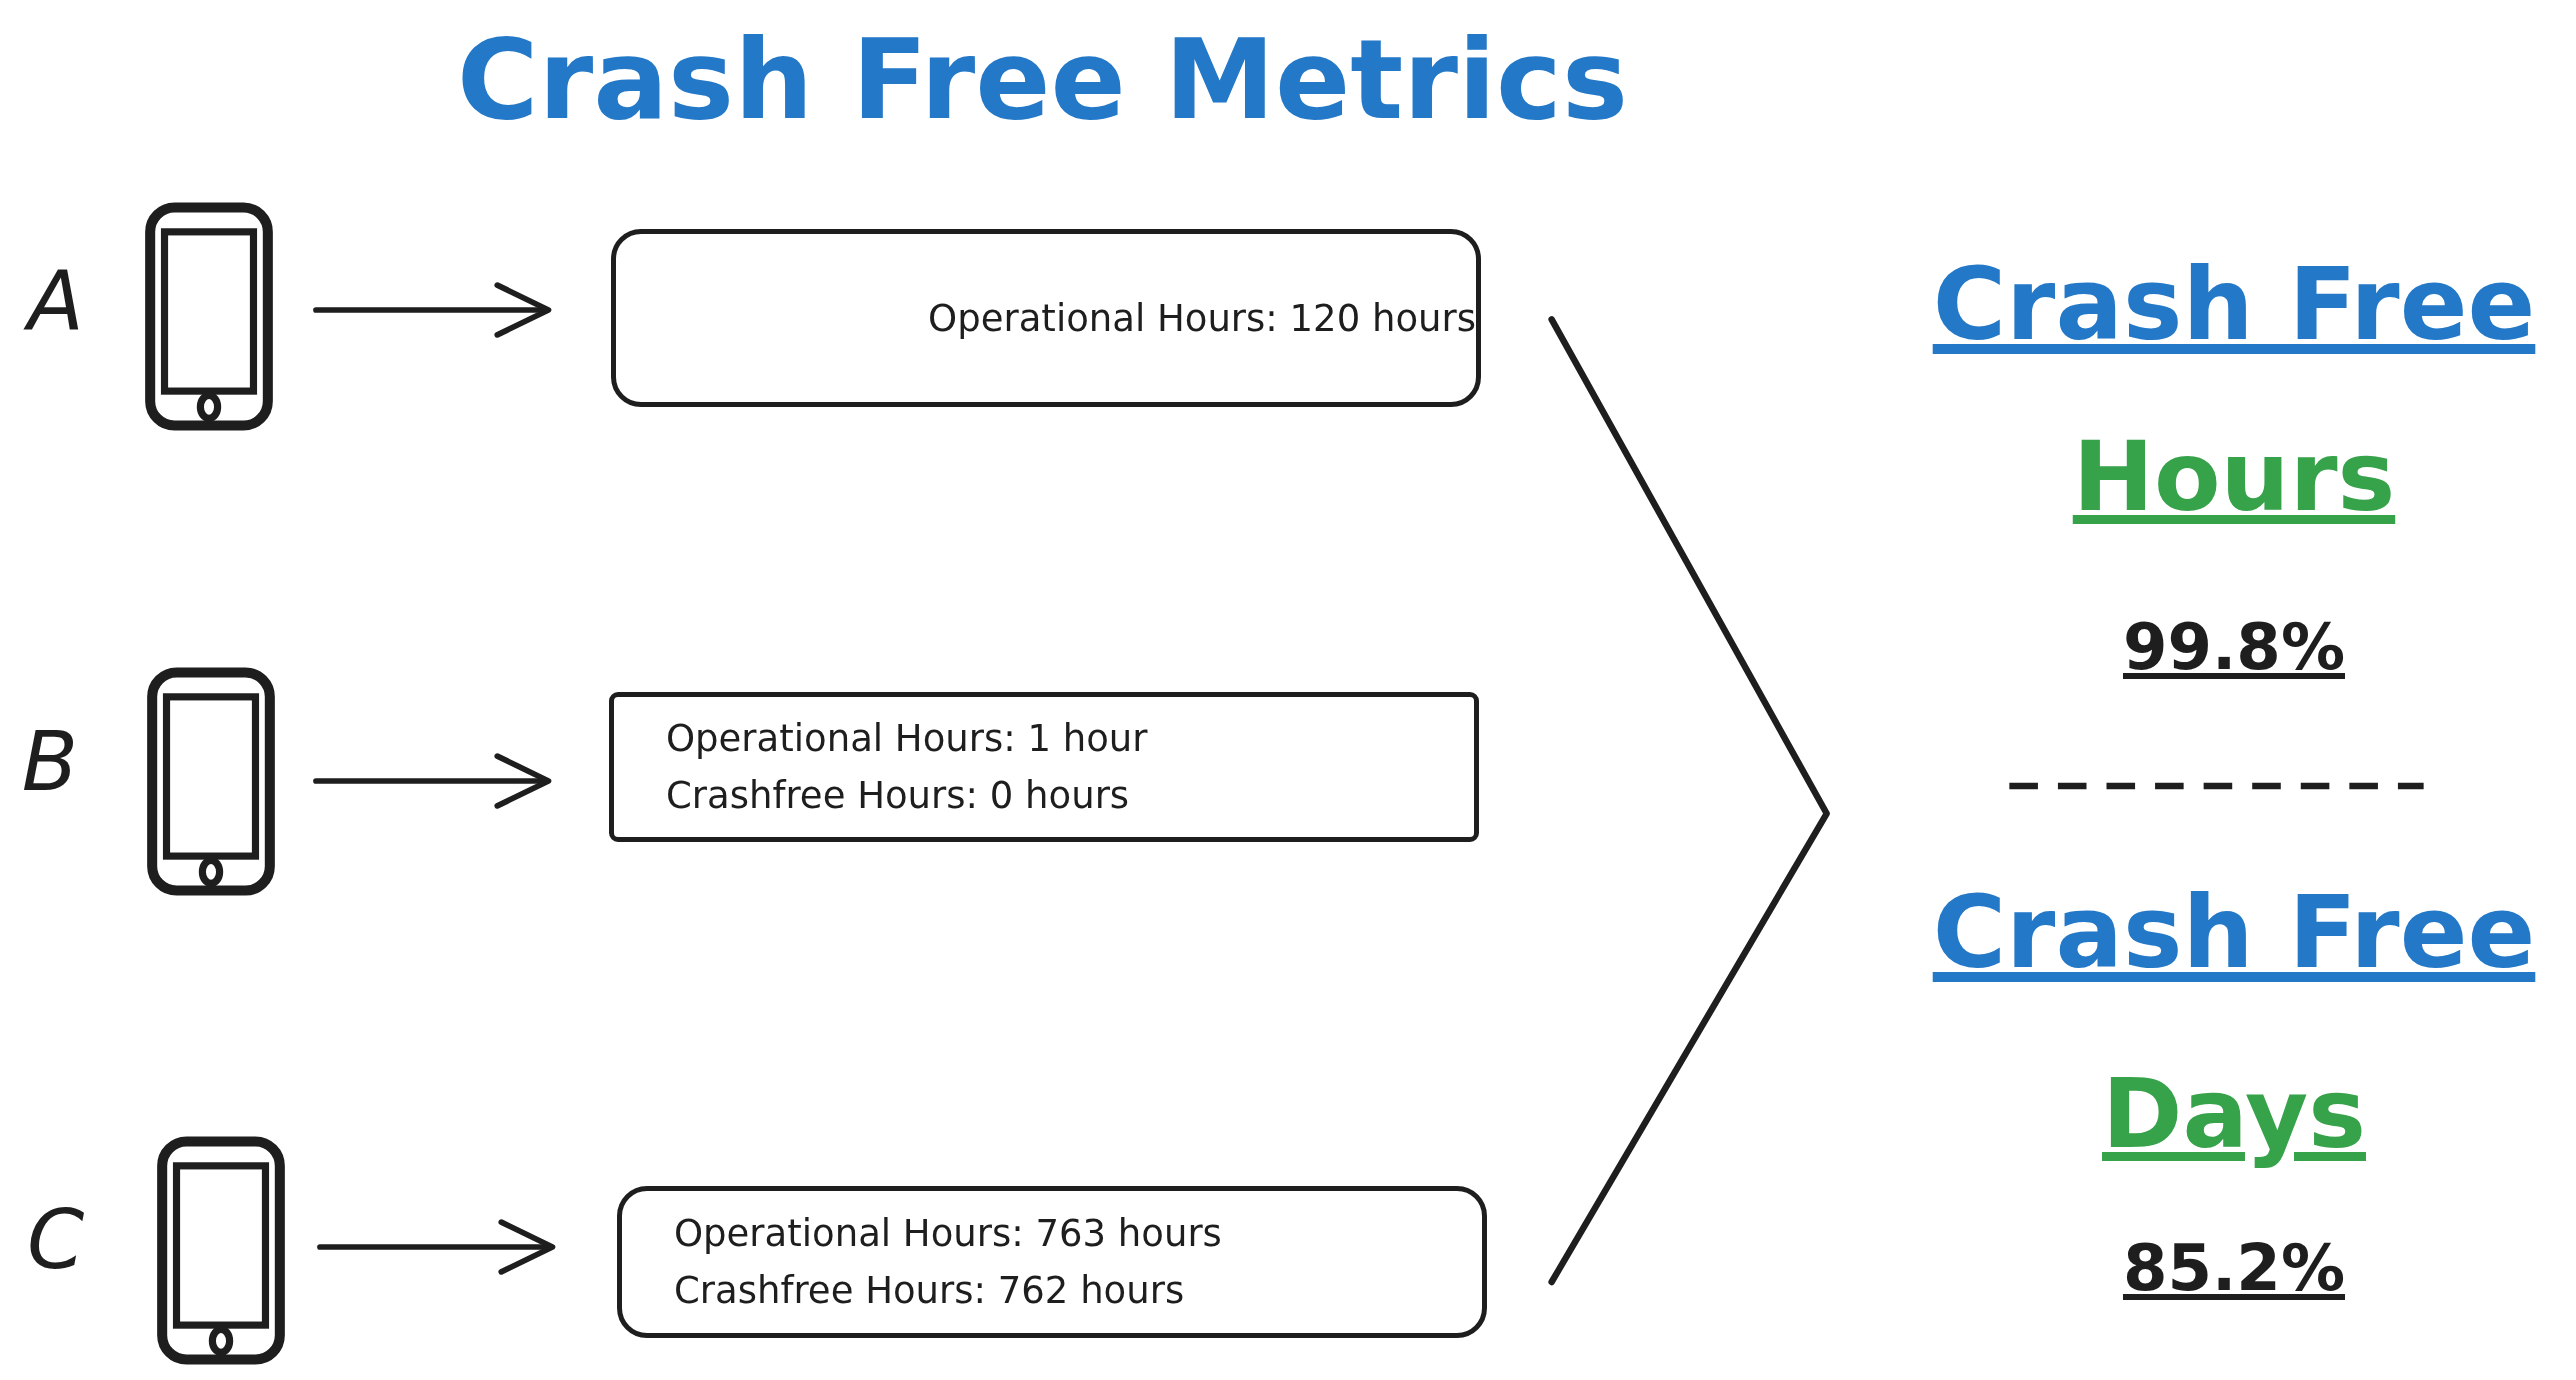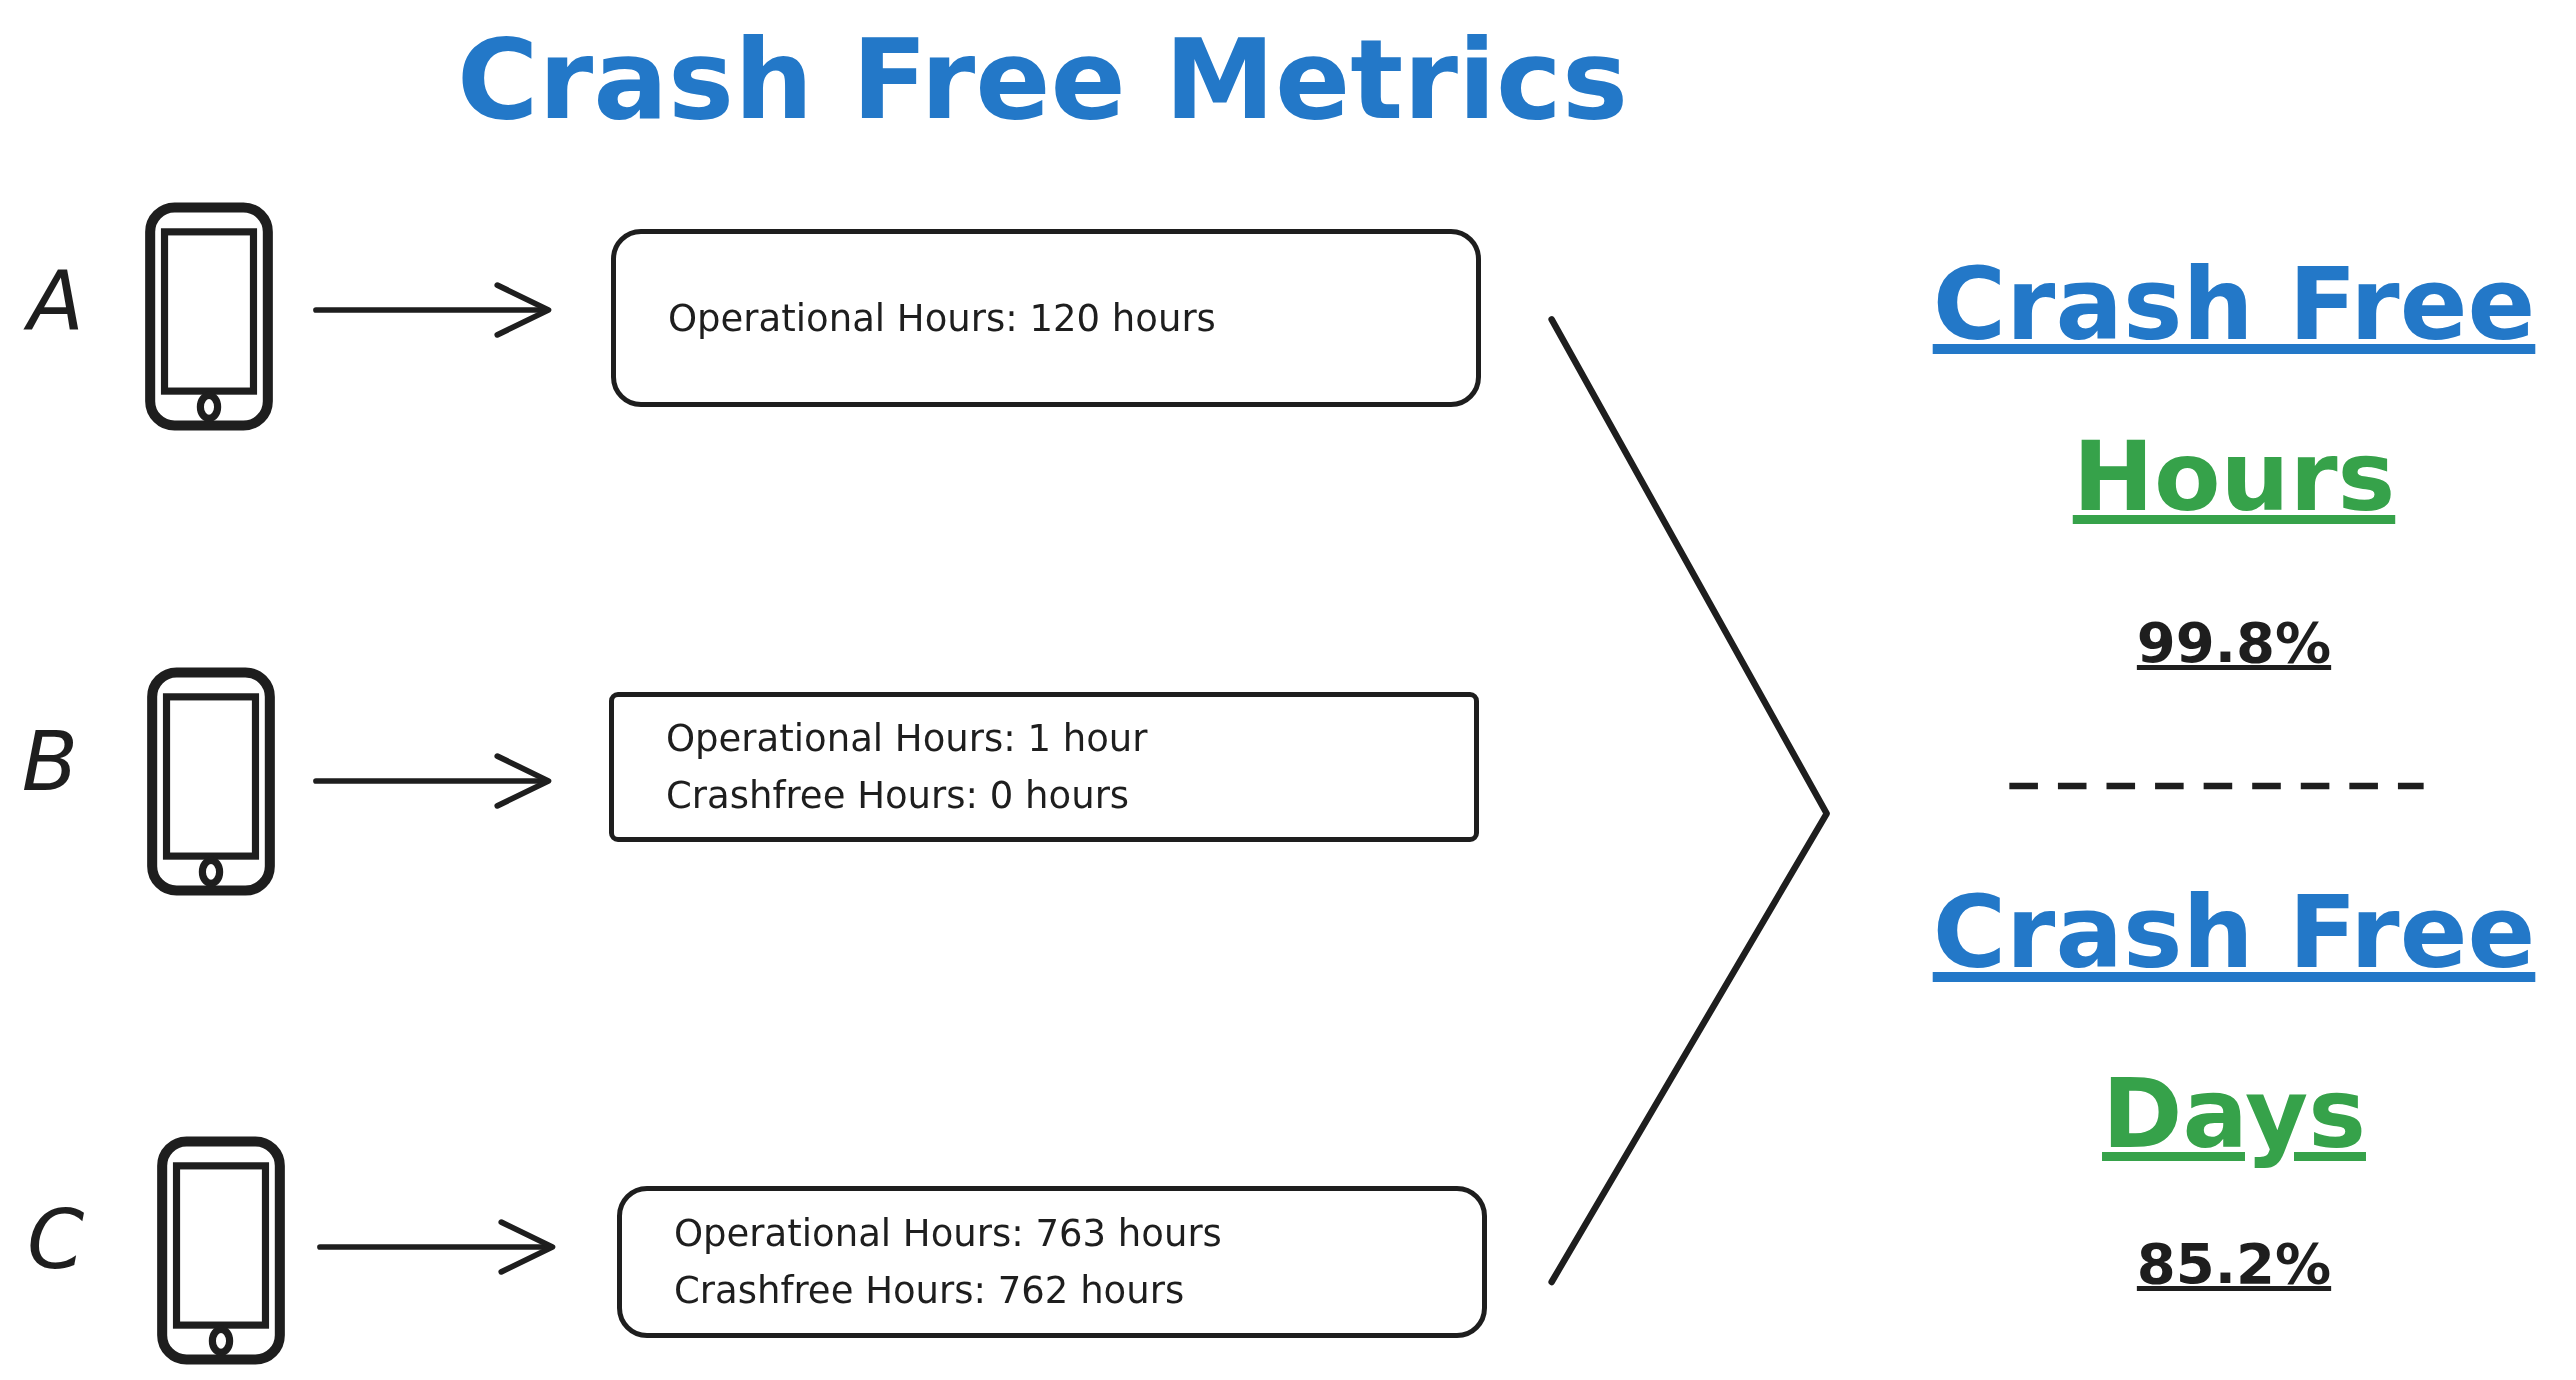--- a/index.html
+++ b/index.html
@@ -56,40 +56,40 @@
   
   .box {
     width: 870px;
     border: 5.7px solid var(--color-ink, #1e1e1e);
     border-radius: 30px;
     box-sizing: border-box;
     display: flex; flex-direction: column; justify-content: center;
     padding-left: 52px;
     background: #ffffff;
   }
-  .box-a { left: 611px; top: 229px;  height: 178px; }
+  .box-a { left: 611px; top: 229px;  height: 178px; align-items: flex-end; }
   .box-b { left: 609px; top: 692px;  height: 150px; border-radius: 9px; }
   .box-c { left: 617px; top: 1186px; height: 152px; }
   .box-line {
     font-size: 37px; line-height: 57px;
     color: var(--color-ink, #1e1e1e);
     white-space: nowrap;
   }
 
   
   .chevron { left: 1533px; top: 292px; width: 308px; height: 1003px; }
 
   
   .metric-title, .metric-unit, .metric-value {
     left: 1894px; width: 680px; text-align: center;
     font-weight: bold; line-height: 1.15; white-space: nowrap; text-decoration: underline;
   }
   .metric-title { font-size: 100px; color: var(--color-blue, #2378c8); }
   .metric-unit  { font-size: 97px; color: var(--color-green, #36a24a); }
-  .metric-value { font-size: 56px; color: var(--color-ink, #1e1e1e); }
+  .metric-value { font-size: 64px; color: var(--color-ink, #1e1e1e); }
 
   .mt-hours { top: 247px;  }
   .unit-hours { top: 421px; }
   .value-hours { top: 611px; }
   .divider { left: 2005px; top: 781px; width: 423px; height: 10px; }
   .mt-days { top: 875px; }
   .unit-days { top: 1058px; }
   .value-days { top: 1232px; }
 </style>
 </head>

